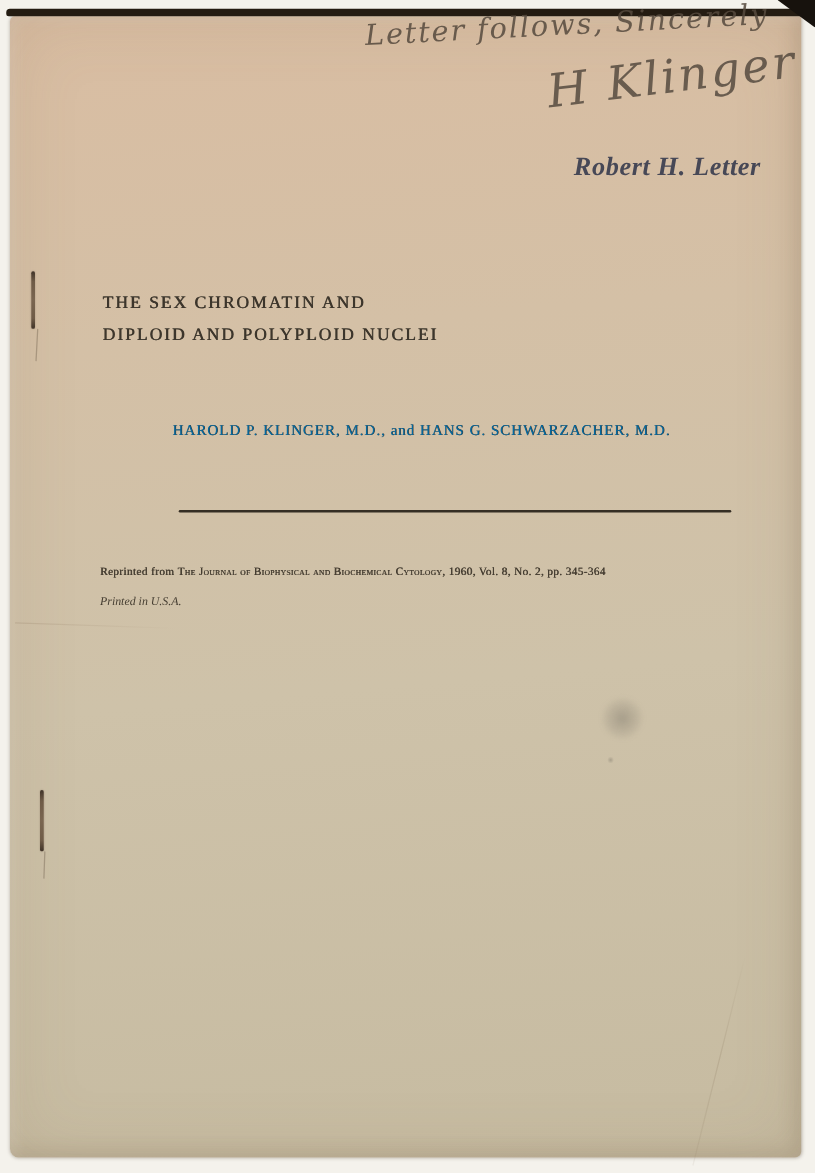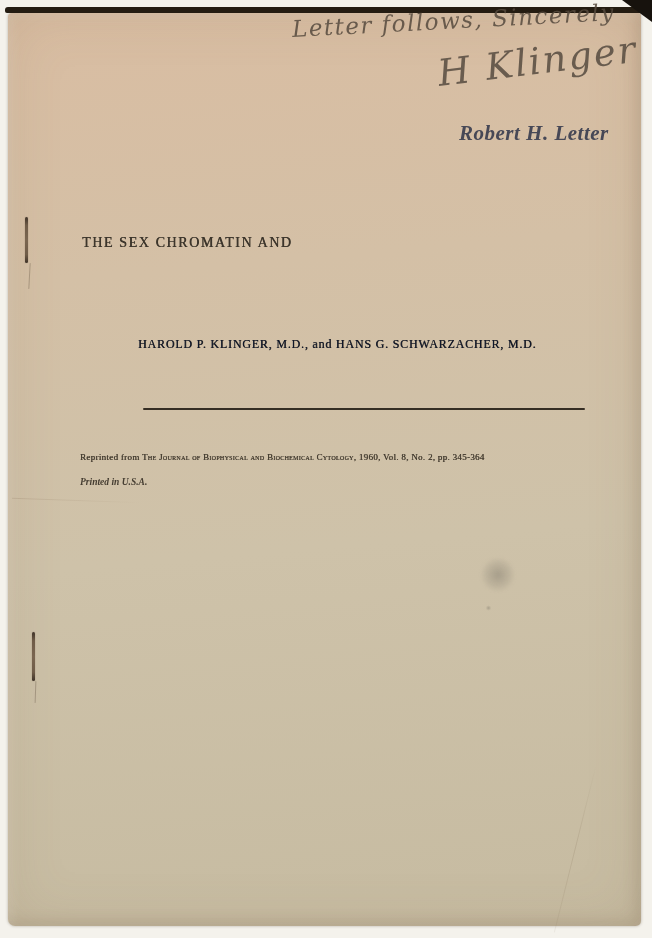--- a/index.html
+++ b/index.html
@@ -49,36 +49,36 @@
     color:#3b3e50;white-space:nowrap;opacity:.92;
   }
   
   .title{
     position:absolute;left:82px;top:230px;z-index:5;
     font-size:14px;line-height:26px;letter-spacing:1.6px;
     color:#3d362c;text-shadow:.45px 0 0 #3d362c;white-space:nowrap;
   }
   .authors{
     position:absolute;left:138px;top:337px;z-index:5;
-    font-size:12px;letter-spacing:.8px;color:#0f172a;
+    font-size:12px;letter-spacing:.8px;color:#0369a1;
     text-shadow:.4px 0 0 #3d362c;white-space:nowrap;
   }
   .rule{
     position:absolute;left:143px;top:408px;width:442px;height:2px;z-index:5;
     background:#352e24;border-radius:1px;
   }
   .reprint{
     position:absolute;left:80px;top:452px;z-index:5;
     font-size:9px;letter-spacing:.3px;color:#453d31;white-space:nowrap;
     text-shadow:.3px 0 0 #453d31;
   }
   .reprint .journal{font-variant:small-caps;}
   .printed-in{
     position:absolute;left:80px;top:477px;z-index:5;
-    font-size:9.5px;font-style:italic;font-weight:bold;
+    font-size:9.5px;font-style:italic;font-weight:normal;
     color:#453d31;white-space:nowrap;text-align:right;
   }
   
   .staple{
     position:absolute;width:3px;z-index:5;border-radius:2px;
     background:linear-gradient(180deg,#3f3328,#6f5c47 18%,#7a6650 50%,#6f5c47 82%,#3f3328);
     box-shadow:0 0 1px rgba(60,45,30,.5);
   }
   .staple-top{left:25px;top:217px;height:46px;}
   .staple-bottom{left:32px;top:632px;height:49px;}
@@ -117,20 +117,21 @@
 <div class="scan-edge-top"></div>
 <div class="scan-corner-shadow"></div>
 
 <div class="handwriting note">Letter follows, Sincerely</div>
 <div class="handwriting signature">H Klinger</div>
 
 <div class="stamp">Robert H. Letter</div>
 
 <div class="title">
   <div>THE SEX CHROMATIN AND</div>
+  <div>DIPLOID AND POLYPLOID NUCLEI</div>
 </div>
 
 <div class="authors">HAROLD P. KLINGER, M.D., and HANS G. SCHWARZACHER, M.D.</div>
 
 <div class="rule"></div>
 
 <div class="reprint"><span>Reprinted from </span><span class="journal">The Journal of Biophysical and Biochemical Cytology</span><span>, 1960, Vol. 8, No. 2, pp. 345-364</span></div>
 
 <div class="printed-in">Printed in U.S.A.</div>
 

